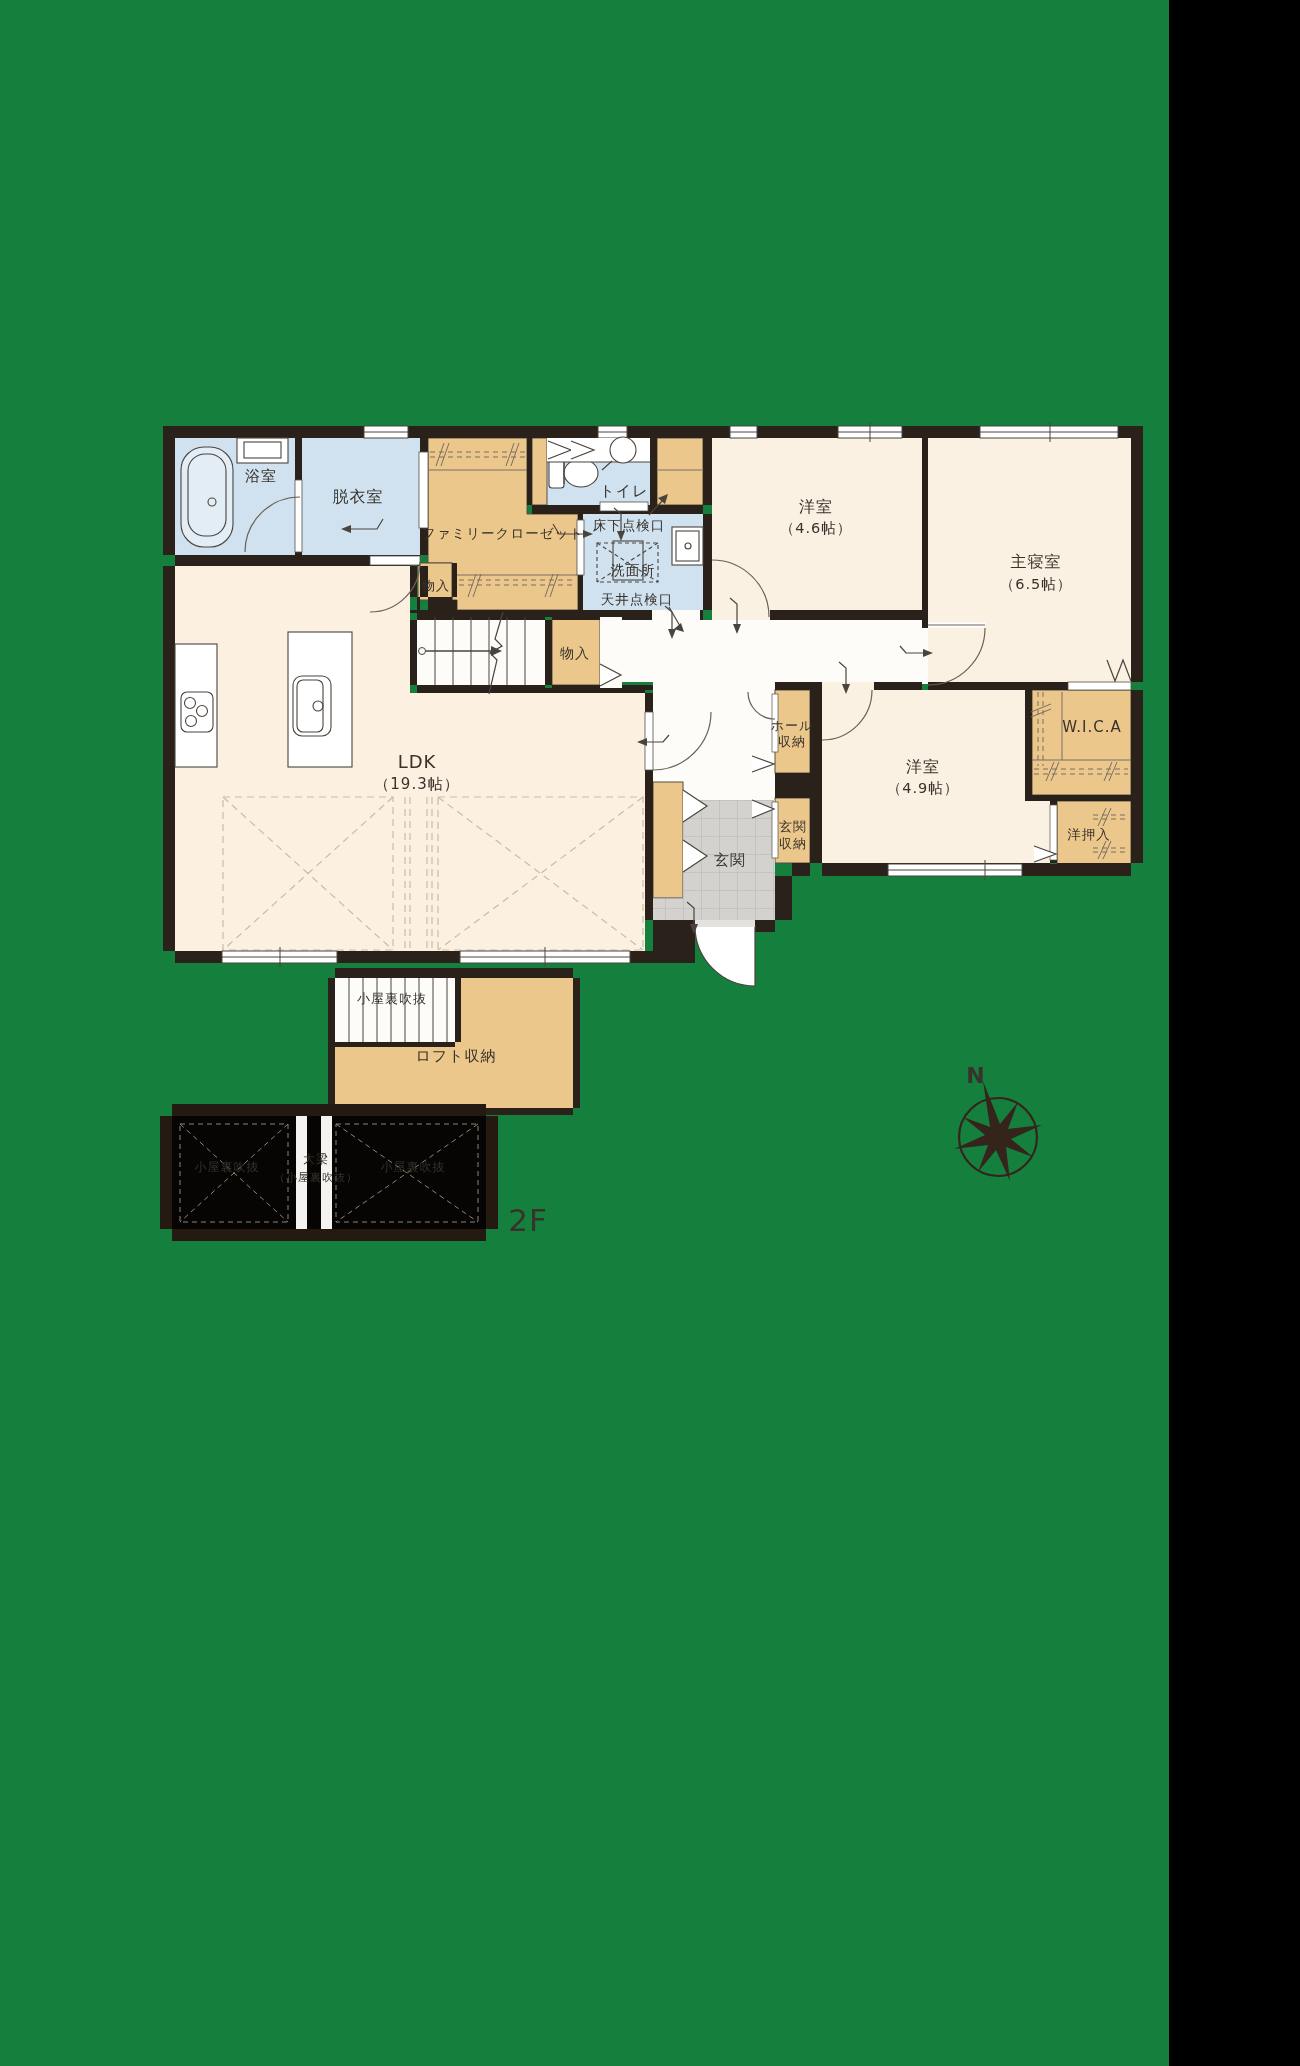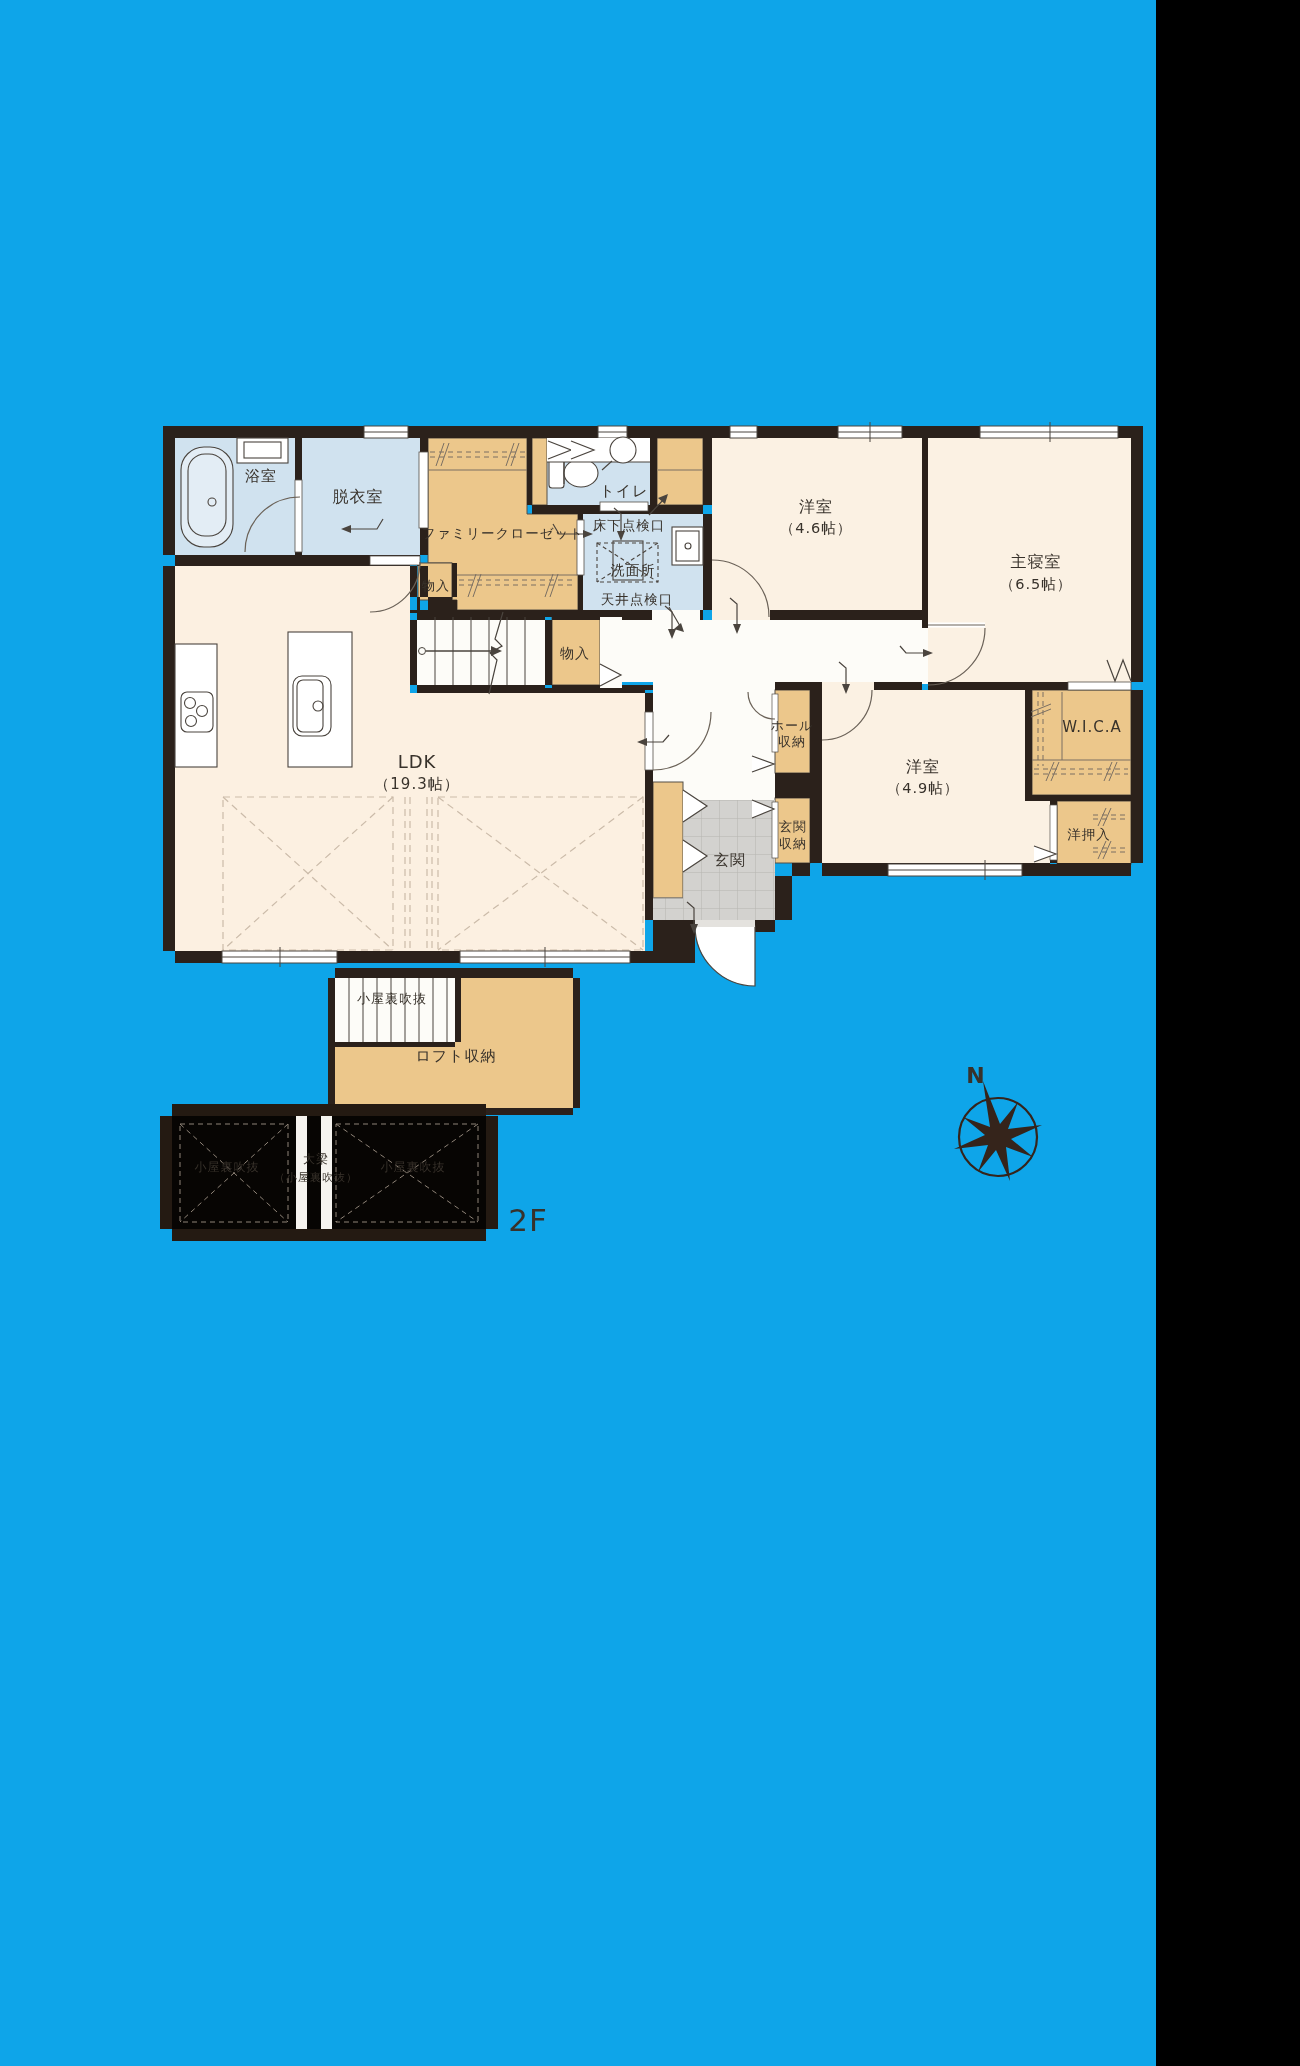--- a/index.html
+++ b/index.html
@@ -1,17 +1,17 @@
 <!DOCTYPE html>
 <html><head>
 <meta charset="utf-8">
 <style>
   html,body{margin:0;padding:0;background:#000;}
-  .stage{position:relative;width:1156px;height:2066px;background:#0ea5e9;overflow:hidden;
-         font-family:"DejaVu Sans","Liberation Sans",sans-serif;}
+  .stage{position:relative;width:1156px;height:2066px;background:#15803d;overflow:hidden;
+         font-family:"DejaVu Sans","Liberation Sans",sans-serif;padding-left:13px;}
   svg{position:absolute;left:0;top:0;}
   text{fill:#38322b;letter-spacing:1px;}
 </style>
 </head>
 <body>
 
 <div class="stage">
 <svg width="1300" height="2066" viewBox="0 0 1300 2066">
   <defs>
     <clipPath id="genkanClip">

